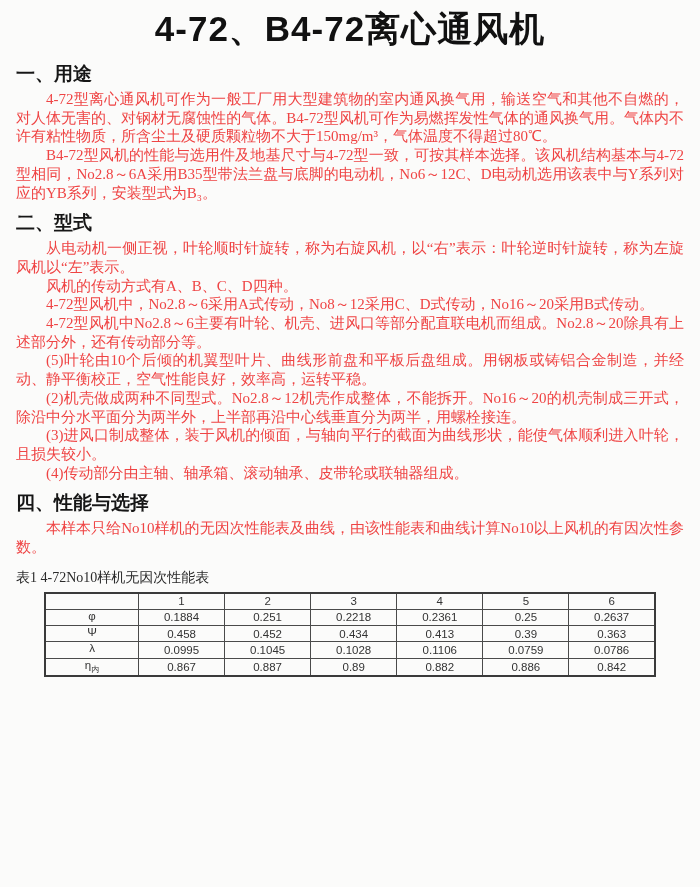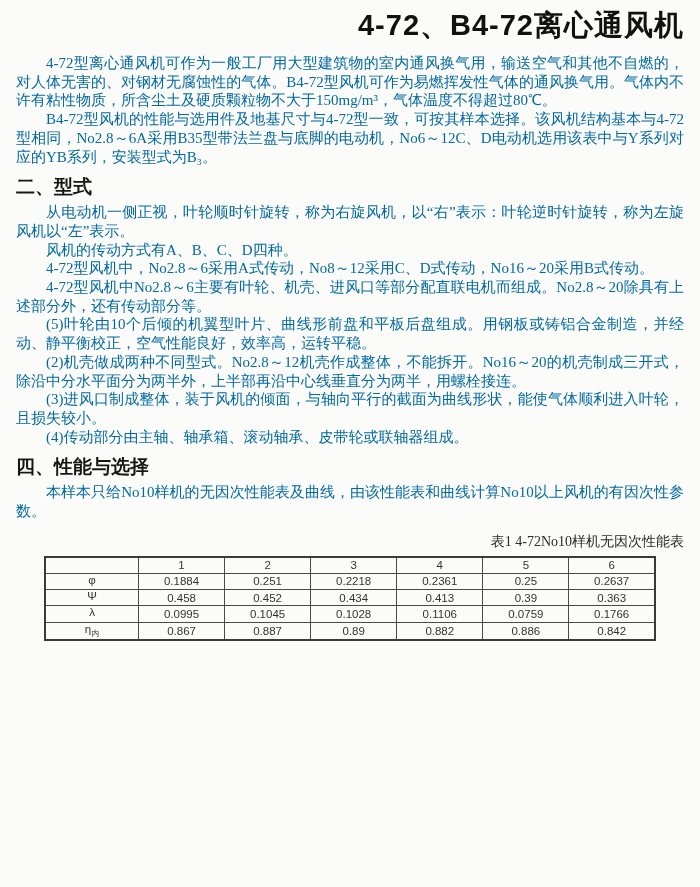--- a/index.html
+++ b/index.html
@@ -6,45 +6,45 @@
   body {
     width:700px; height:887px;
     background:#fbfbfa;
     color:#222;
     font-family:"Liberation Serif", serif;
     overflow:hidden;
   }
   .page { padding:4px 16px 0 16px; }
   h1.doc-title {
     margin:2px 0 8px 0;
-    text-align:right;
+    text-align:center;
     font-family:"Liberation Sans", sans-serif;
     font-weight:bold;
-    font-size:29px;
+    font-size:35px;
     letter-spacing:1px;
     color:#111;
   }
   h2.sec-heading {
     margin:8px 0 3px 0;
     font-family:"Liberation Sans", sans-serif;
     font-weight:bold;
     font-size:19px;
     color:#161616;
   }
   p.body-par {
     margin:0;
     font-size:15px;
     line-height:18.7px;
     text-align:justify;
     text-indent:2em;
-    color:#0369a1;
+    color:#ef4444;
   }
   .tbl-caption {
     margin:12px 0 5px 0;
-    text-align:right;
+    text-align:left;
     font-size:14px;
     color:#2a2a2a;
   }
   table.perf {
     border-collapse:collapse;
     table-layout:fixed;
     width:612px;
     margin:0 auto;
     font-family:"Liberation Sans", sans-serif;
     font-size:11.5px;
@@ -64,20 +64,21 @@
   table.perf sub { font-size:8px; }
 </style>
 </head>
 <body>
 
 <div class="page">
 
   <h1 class="doc-title">4-72、B4-72离心通风机</h1>
 
   <section>
+    <h2 class="sec-heading">一、用途</h2>
     <p class="body-par">4-72型离心通风机可作为一般工厂用大型建筑物的室内通风换气用，输送空气和其他不自燃的，对人体无害的、对钢材无腐蚀性的气体。B4-72型风机可作为易燃挥发性气体的通风换气用。气体内不许有粘性物质，所含尘土及硬质颗粒物不大于150mg/m³，气体温度不得超过80℃。</p>
     <p class="body-par">B4-72型风机的性能与选用件及地基尺寸与4-72型一致，可按其样本选择。该风机结构基本与4-72型相同，No2.8～6A采用B35型带法兰盘与底脚的电动机，No6～12C、D电动机选用该表中与Y系列对应的YB系列，安装型式为B₃。</p>
   </section>
 
   <section>
     <h2 class="sec-heading">二、型式</h2>
     <p class="body-par">从电动机一侧正视，叶轮顺时针旋转，称为右旋风机，以“右”表示：叶轮逆时针旋转，称为左旋风机以“左”表示。</p>
     <p class="body-par">风机的传动方式有A、B、C、D四种。</p>
     <p class="body-par">4-72型风机中，No2.8～6采用A式传动，No8～12采用C、D式传动，No16～20采用B式传动。</p>
   </section>
@@ -126,21 +127,21 @@
         <td>0.39</td>
         <td>0.363</td>
       </tr>
       <tr>
         <td class="sym-cell"><span>λ</span><sub></sub></td>
         <td>0.0995</td>
         <td>0.1045</td>
         <td>0.1028</td>
         <td>0.1106</td>
         <td>0.0759</td>
-        <td>0.1766</td>
+        <td>0.0786</td>
       </tr>
       <tr>
         <td class="sym-cell"><span>η</span><sub>内</sub></td>
         <td>0.867</td>
         <td>0.887</td>
         <td>0.89</td>
         <td>0.882</td>
         <td>0.886</td>
         <td>0.842</td>
       </tr>

